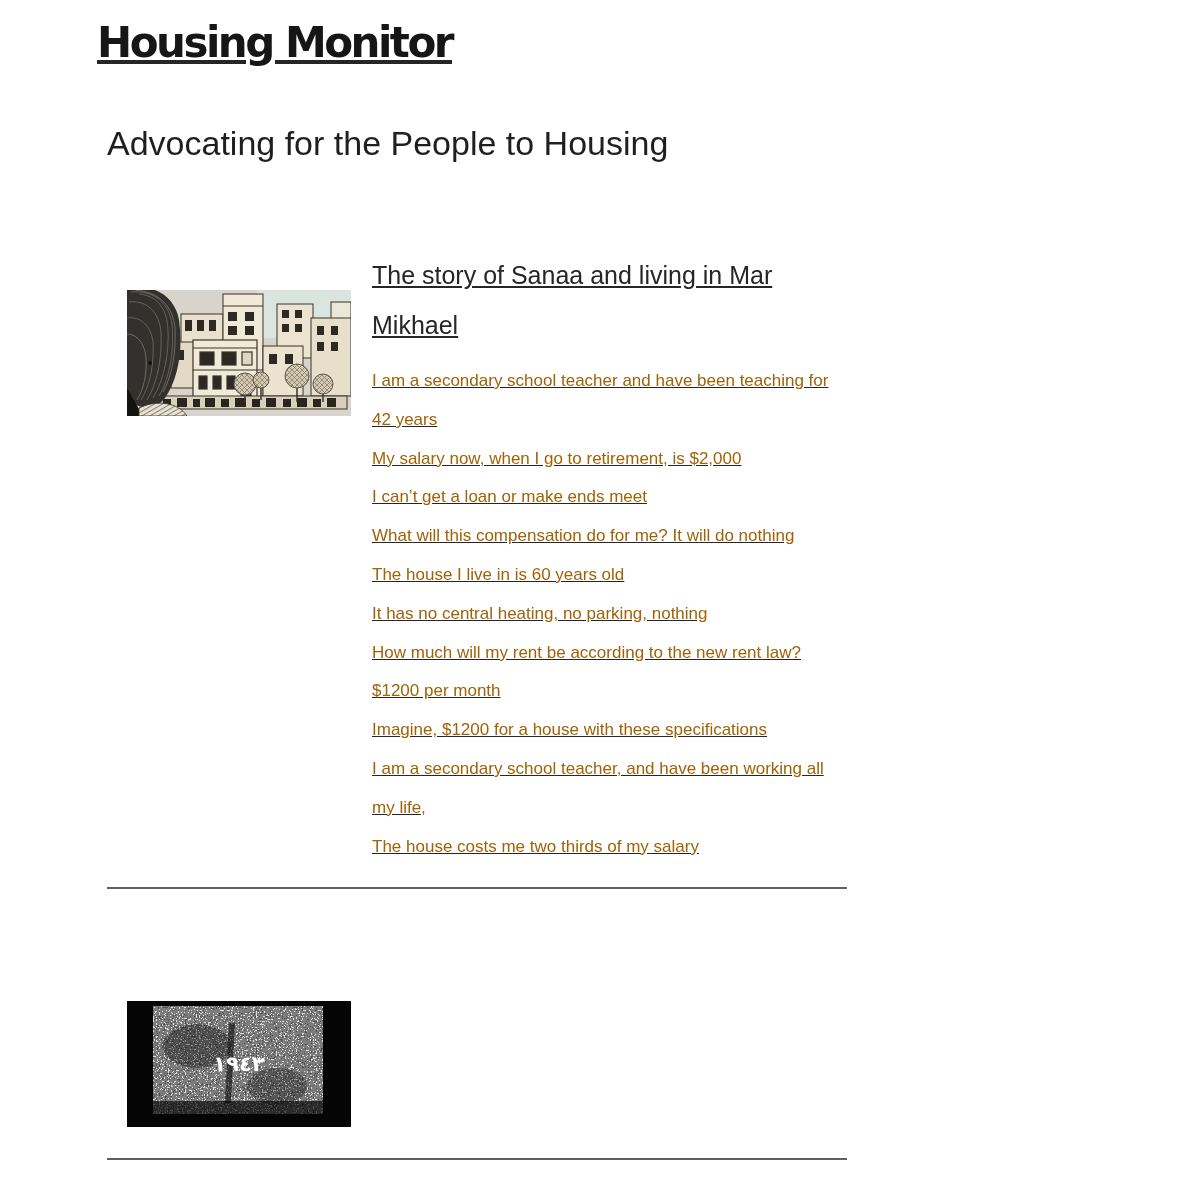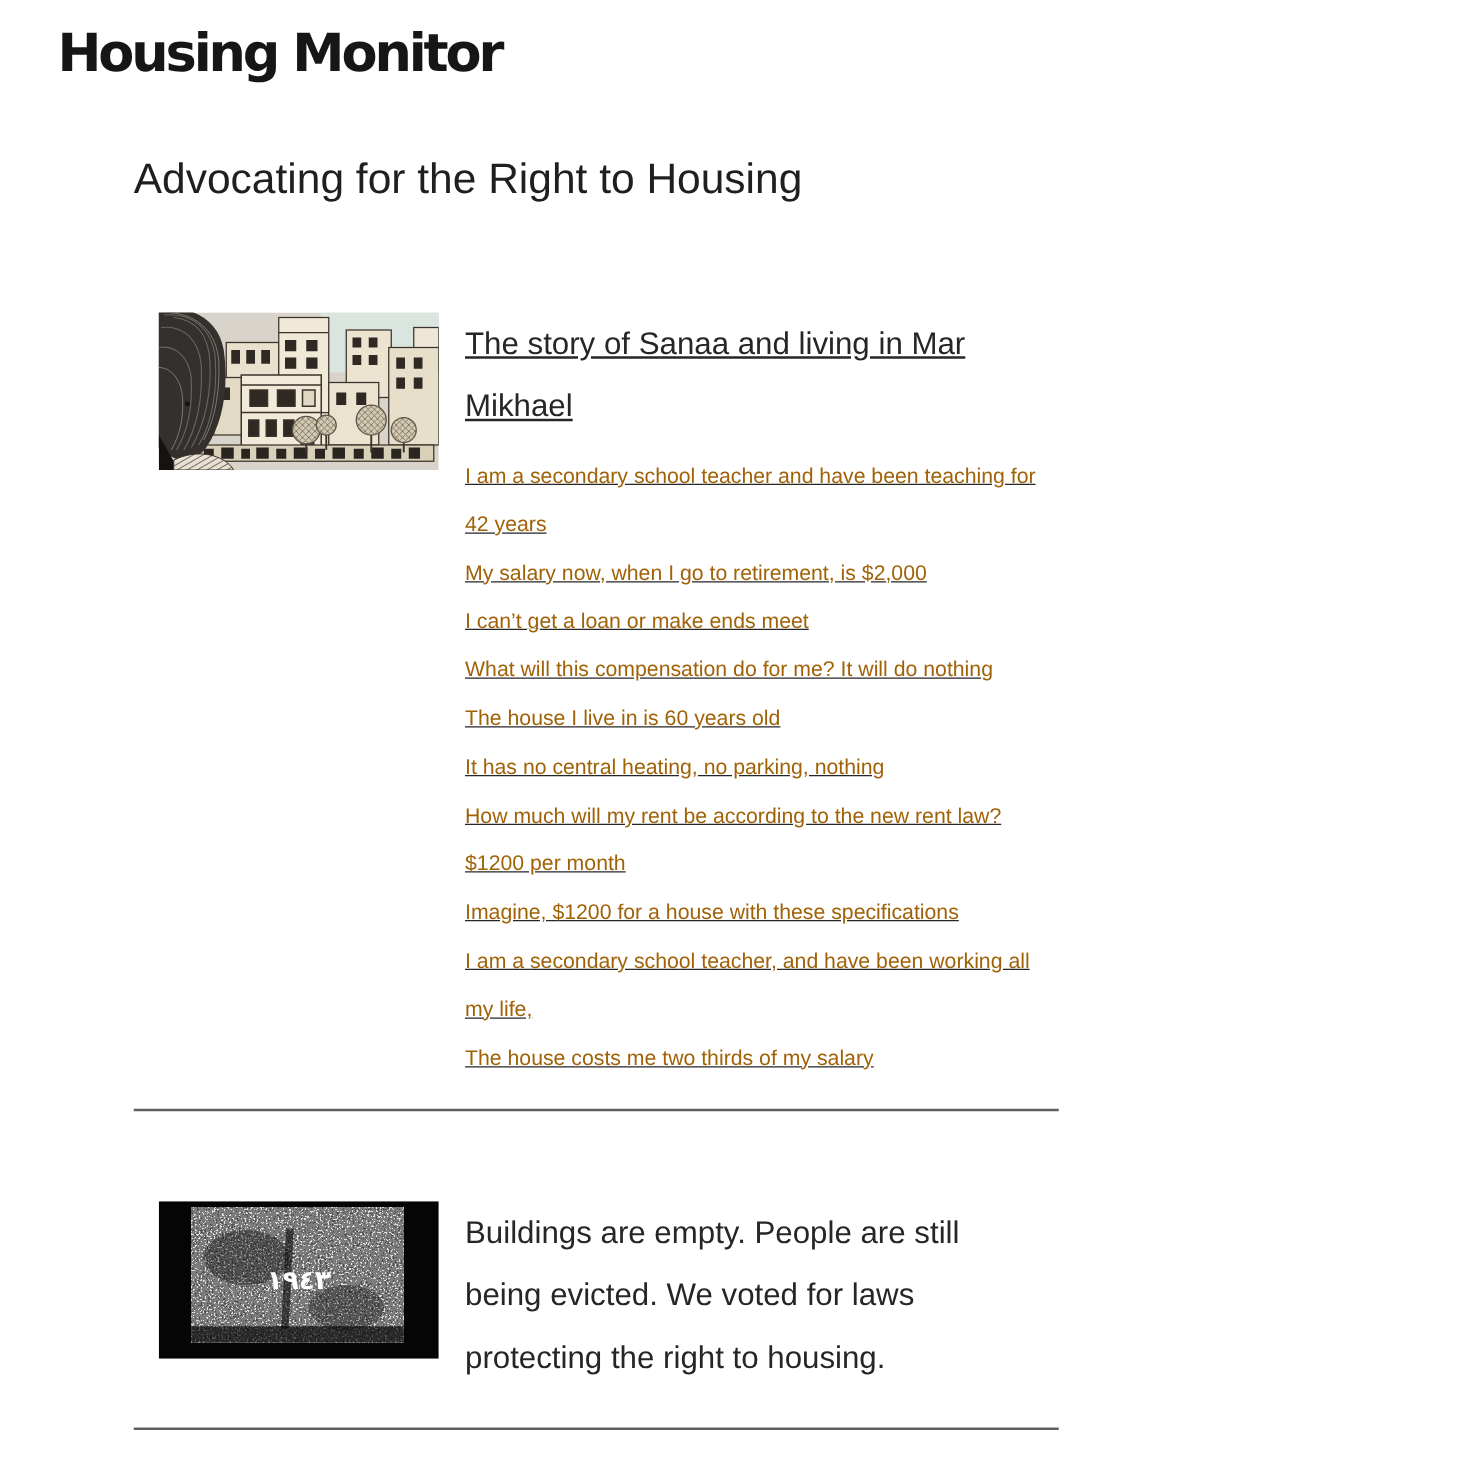--- a/index.html
+++ b/index.html
@@ -9,22 +9,23 @@
     color: #262626;
     padding-bottom: 34px;
     box-sizing: border-box;
     overflow: hidden;
   }
 
   
   .site-header {
     display: flex;
     align-items: flex-start;
-    padding: 20px 0 0 46px;
+    padding: 20px 0 0 97px;
     height: 46px;
+    text-decoration: underline;
   }
   .logo {
     font-family: "DejaVu Sans", sans-serif;
     font-weight: 900;
     font-size: 42px;
     line-height: 46px;
     letter-spacing: -2.5px;
     color: #161616;
     cursor: pointer;
     white-space: nowrap;
@@ -59,20 +60,21 @@
   .article { display: flex; align-items: flex-start; padding-left: 20px; box-sizing: border-box; }
   .article-1 { margin-top: 87px; text-decoration: underline; }
   .article-2 { margin-top: 72px; }
 
   .thumb {
     width: 224px;
     height: 126px;
     flex: 0 0 auto;
     cursor: pointer;
     display: block;
+    margin-top: 40px;
   }
   .thumb svg { display: block; width: 224px; height: 126px; }
 
   .article-text { margin-left: 21px; }
   .article-title {
     font-size: 25px;
     line-height: 50px;
     font-weight: 400;
     color: #262626;
     white-space: pre;
@@ -100,21 +102,21 @@
 
 <header class="site-header">
   <div class="logo">Housing Monitor</div>
   <button class="menu-btn" aria-label="menu">
     <span class="bar"></span>
     <span class="bar"></span>
     <span class="bar"></span>
   </button>
 </header>
 
-<h1 class="page-heading">Advocating for the Right to Housing</h1>
+<h1 class="page-heading">Advocating for the People to Housing</h1>
 
 <main class="content">
 
   <article class="article article-1">
     <a class="thumb">
       <svg viewBox="0 0 224 126" preserveAspectRatio="none">
         <defs>
           <pattern id="hatch" width="4" height="4" patternUnits="userSpaceOnUse" patternTransform="rotate(60)">
             <rect width="4" height="4" fill="#e8e1d2"></rect>
             <line x1="0" y1="0" x2="0" y2="4" stroke="#57504a" stroke-width="1.3"></line>
@@ -262,22 +264,17 @@
         <rect x="26" y="5" width="170" height="108" filter="url(#grain)"></rect>
         <g fill="#000000">
           <ellipse cx="70" cy="45" rx="34" ry="22" opacity="0.35"></ellipse>
           <ellipse cx="150" cy="85" rx="30" ry="18" opacity="0.3"></ellipse>
           <rect x="100" y="22" width="6" height="80" opacity="0.55" transform="rotate(3 103 62)"></rect>
           <rect x="26" y="100" width="170" height="13" opacity="0.65"></rect>
         </g>
         <text x="112" y="70" text-anchor="middle" font-family="DejaVu Sans, sans-serif" font-size="21" font-weight="bold" fill="#ffffff">١٩٤٣</text>
       </svg>
     </a>
-    <div class="article-text">
-      <h2 class="article-title">Buildings are empty. People are still
-being evicted. We voted for laws
-protecting the right to housing.</h2>
-    </div>
   </article>
 
   <hr class="divider divider-2">
 
 </main>
 
 </body></html>

